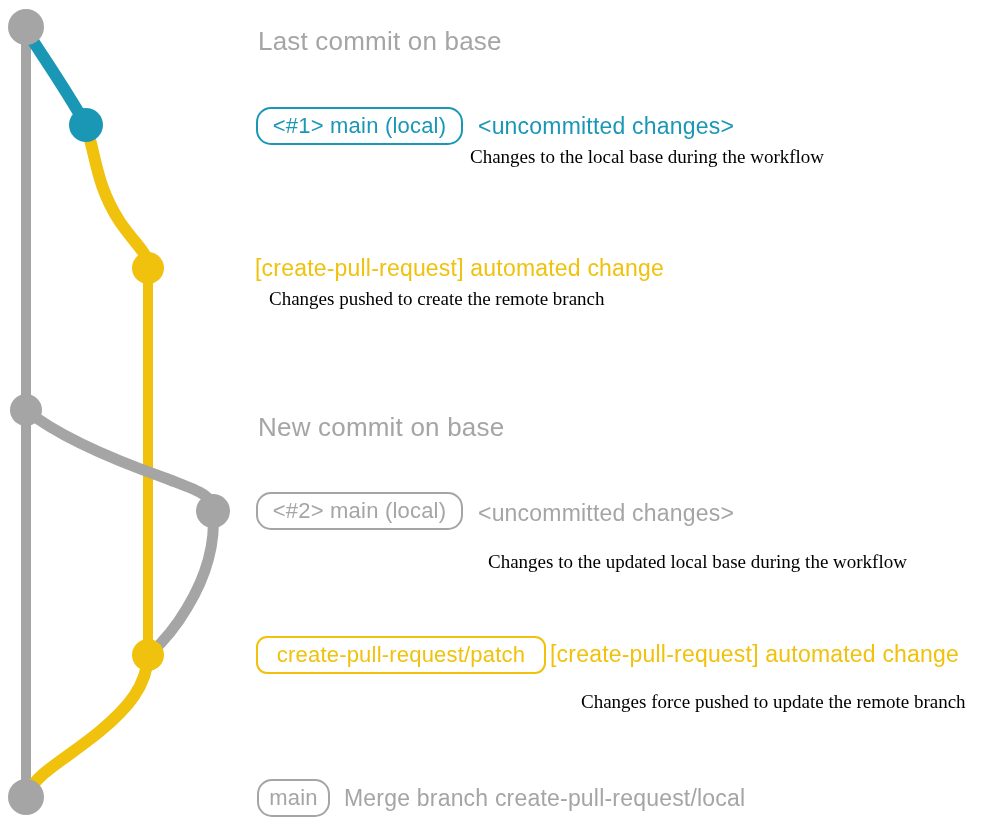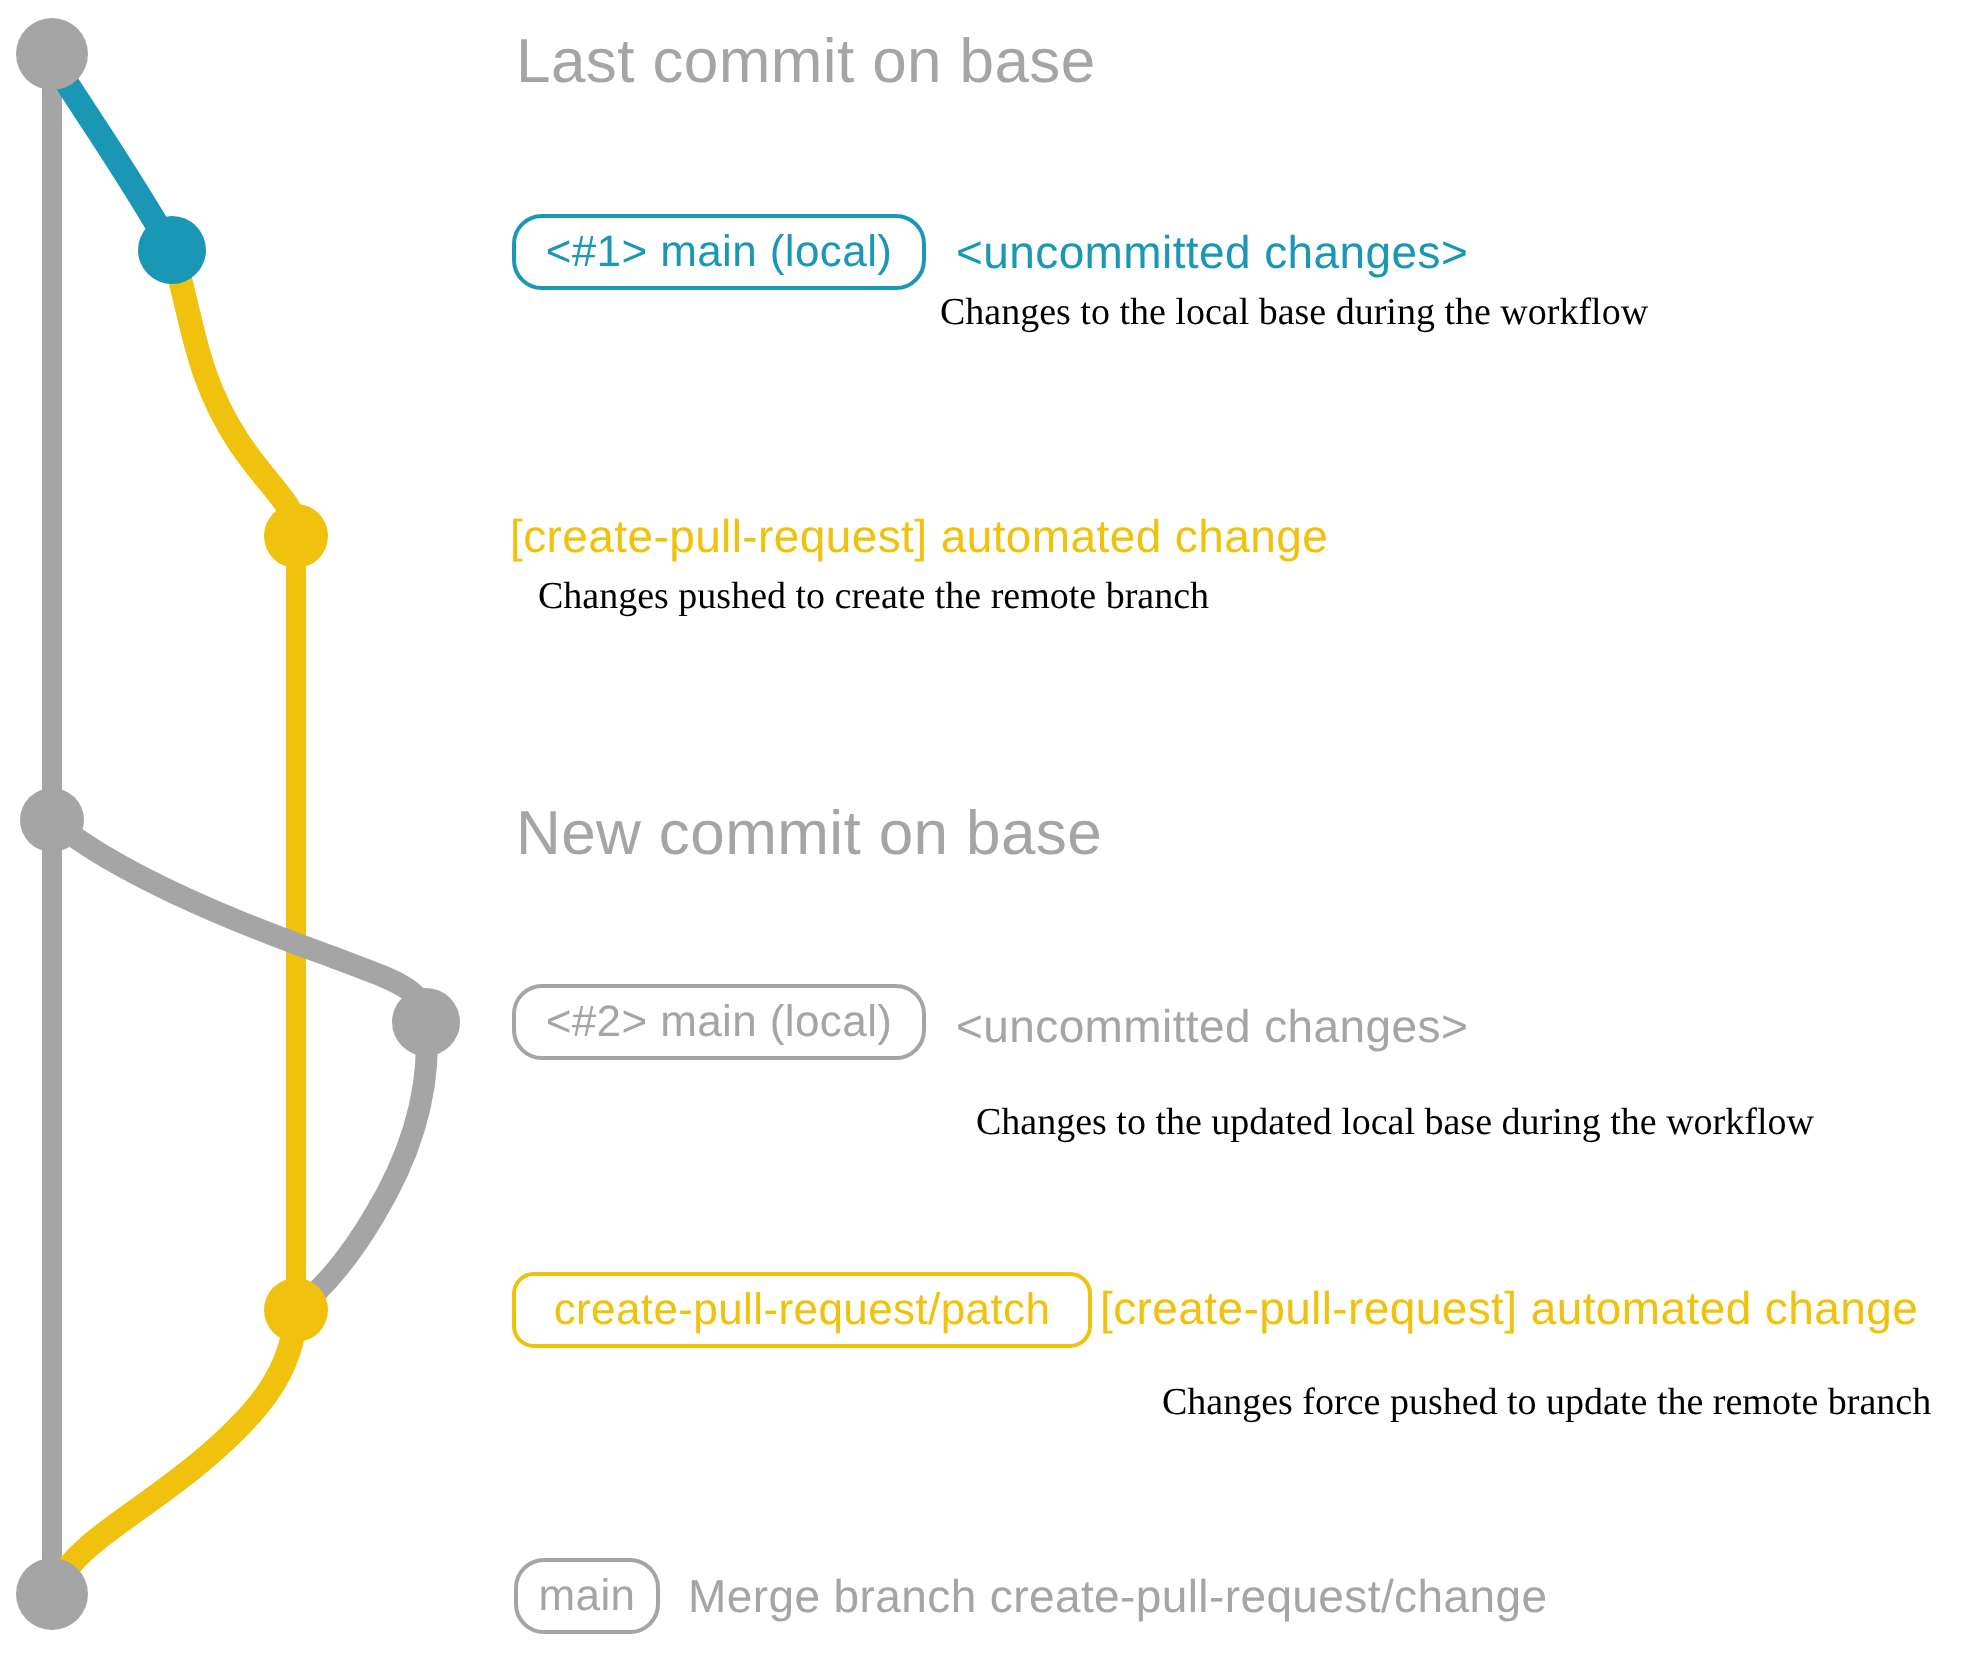--- a/index.html
+++ b/index.html
@@ -15,23 +15,24 @@
   .s-gray   { stroke: var(--c-gray);   fill: none; }
   .s-teal   { stroke: var(--c-teal);   fill: none; }
   .s-yellow { stroke: var(--c-yellow); fill: none; }
   .f-gray   { fill: var(--c-gray); }
   .f-teal   { fill: var(--c-teal); }
   .f-yellow { fill: var(--c-yellow); }
 
   .abs { position: absolute; white-space: nowrap; }
 
   .g-title {
-    font-size: 31px;
+    font-size: 26px;
     color: var(--c-gray);
     letter-spacing: 0.2px;
+    margin-top: 13px;
   }
   .headline { font-size: 23px; letter-spacing: 0.2px; }
   .c-teal   { color: var(--c-teal); }
   .c-yellow { color: var(--c-yellow); }
   .c-gray   { color: var(--c-gray); }
 
   .badge {
     position: absolute;
     box-sizing: border-box;
     height: 38px;
@@ -97,15 +98,15 @@
 
   <div class="badge c-gray" style="left:256px; top:492px; width:207px; color:var(--c-gray);">&lt;#2&gt; main (local)</div>
   <div class="abs headline c-gray" style="left:478px; top:500px;">&lt;uncommitted changes&gt;</div>
   <div class="abs note" style="left:488px; top:551px;">Changes to the updated local base during the workflow</div>
 
   <div class="badge c-yellow" style="left:256px; top:636px; width:290px; color:var(--c-yellow);">create-pull-request/patch</div>
   <div class="abs headline c-yellow" style="left:550px; top:641px;">[create-pull-request] automated change</div>
   <div class="abs note" style="left:581px; top:672px;margin-top:19px;">Changes force pushed to update the remote branch</div>
 
   <div class="badge c-gray" style="left:257px; top:779px; width:73px; color:var(--c-gray);">main</div>
-  <div class="abs headline c-gray" style="left:344px; top:785px;">Merge branch create-pull-request/change</div>
+  <div class="abs headline c-gray" style="left:344px; top:785px;">Merge branch create-pull-request/local</div>
 
 </div>
 
 </body></html>

